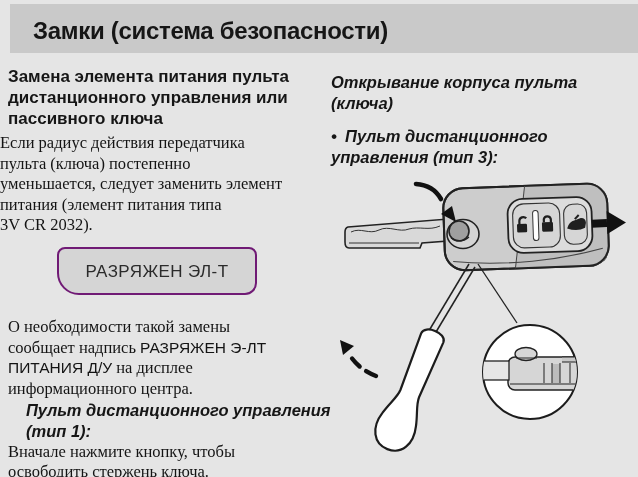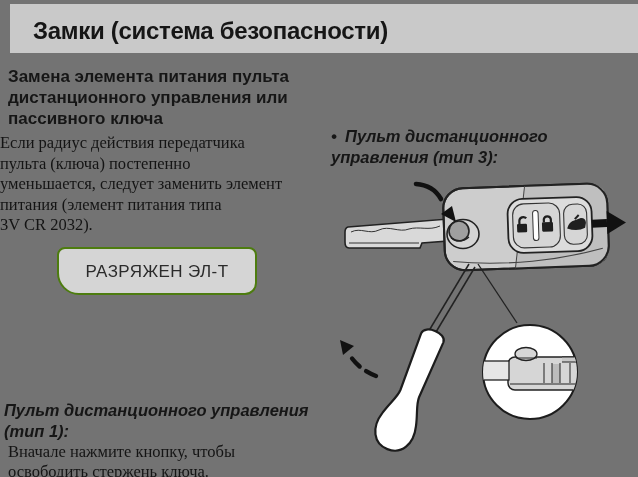--- a/index.html
+++ b/index.html
@@ -1,17 +1,17 @@
 <!DOCTYPE html>
 <html><head>
 <meta charset="utf-8">
 <style>
   html,body{margin:0;padding:0;background:#ffffff;}
   .page{
-    position:relative;width:638px;height:477px;background:#737373;
+    position:relative;width:638px;height:477px;background:#e5e5e5;
     overflow:hidden;color:#1a1a1a;
     font-family:"Liberation Serif", serif;
   }
   .header-bar{
     position:absolute;left:10px;top:4px;right:0;height:49px;
     background:#c9c9c9;display:flex;align-items:center;
   }
   .header-bar h1{
     margin:0;padding:4px 0 0 23px;
     font-family:"Liberation Sans", sans-serif;
@@ -29,21 +29,21 @@
   }
   .body-p{
     font-family:"Liberation Serif", serif;font-size:16.5px;line-height:20.5px;
     margin:0;color:#141414;
   }
   .inline-display{
     font-family:"Liberation Sans", sans-serif;font-size:15.5px;
   }
   .display-box{
     position:absolute;left:57px;top:247px;width:200px;height:48px;
-    background:#d5d5d5;border:2px solid #4d7c0f;box-sizing:border-box;
+    background:#d5d5d5;border:2px solid #701a75;box-sizing:border-box;
     border-radius:8px 8px 12px 22px;
     display:flex;flex-direction:column;justify-content:center;align-items:center;
     font-family:"Liberation Sans", sans-serif;font-size:17px;line-height:21px;
     letter-spacing:0.4px;color:#2b2b2b;
   }
   svg{display:block;}
 </style>
 </head>
 <body>
 
@@ -60,27 +60,33 @@
   <p class="abs body-p preline" style="left:0;top:133px;width:330px;">Если радиус действия передатчика
 пульта (ключа) постепенно
 уменьшается, следует заменить элемент
 питания (элемент питания типа
 3V CR 2032).</p>
 
   <div class="display-box">
     <div>РАЗРЯЖЕН ЭЛ-Т</div>
   </div>
 
+  <p class="abs body-p preline" style="left:8px;top:317px;width:330px;"><span>О необходимости такой замены
+сообщает надпись </span><span class="inline-display">РАЗРЯЖЕН Э-ЛТ
+ПИТАНИЯ Д/У</span><span> на дисплее
+информационного центра.</span></p>
 
-  <h3 class="abs sans-h-italic preline" style="left:4px;top:400px;width:330px;font-style:italic;">Пульт дистанционного управления
+  <h3 class="abs sans-h-italic preline" style="left:26px;top:400px;width:330px;font-style:italic;">Пульт дистанционного управления
 (тип 1):</h3>
 
   <p class="abs body-p preline" style="left:8px;top:442px;width:330px;line-height:19.5px;">Вначале нажмите кнопку, чтобы
 освободить стержень ключа.</p>
 
+  <h2 class="abs sans-h-italic preline" style="left:331px;top:72px;width:300px;">Открывание корпуса пульта
+(ключа)</h2>
 
   <h3 class="abs sans-h-italic preline" style="left:331px;top:126px;width:300px;">• Пульт дистанционного
 управления (тип 3):</h3>
 
   <svg class="abs" style="left:330px;top:168px;" width="308" height="309" viewBox="0 0 308 309">
     <defs>
       <clipPath id="insetClip">
           <circle cx="200" cy="204" r="47"></circle>
         </clipPath>
     </defs>

